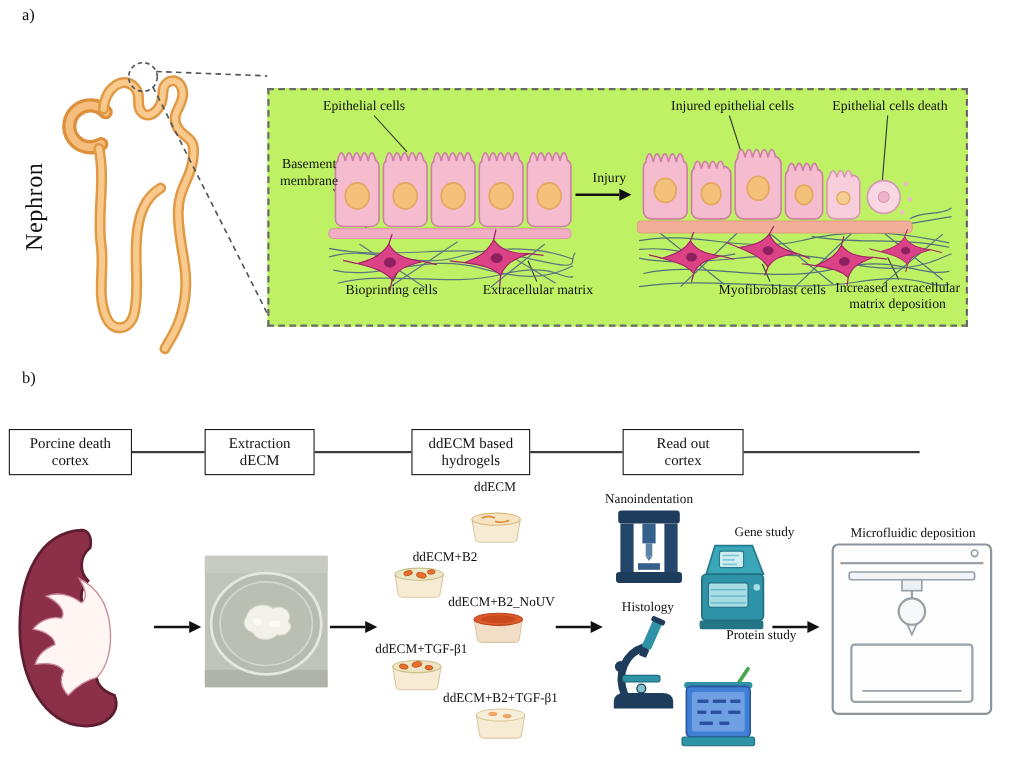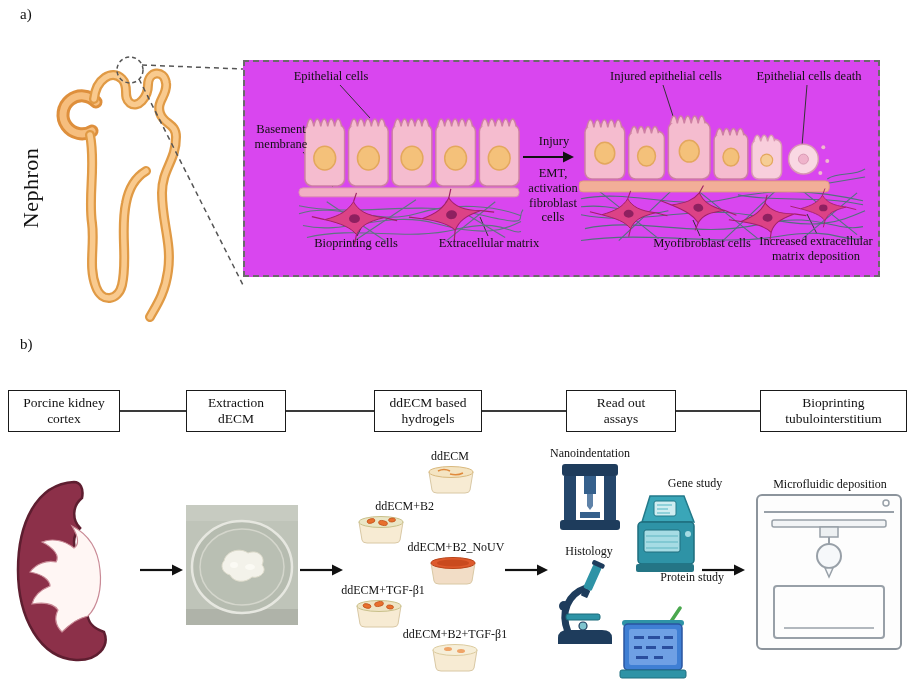--- a/index.html
+++ b/index.html
@@ -14,22 +14,22 @@
     position:absolute; font-size:12.5px; line-height:1.18; text-align:center;
     white-space:pre-line; color:#111;
   }
   .lbl-sm { font-size:12px; }
   .panel-tag { position:absolute; font-size:15px; color:#111; }
   .nephron-side {
     position:absolute; left:-34px; top:175px; width:130px; text-align:center;
     transform:rotate(-90deg); font-size:22px; letter-spacing:.5px;
   }
   .dashed-box {
-    position:absolute; left:243px; top:60px; width:637px; height:217px;
-    border:2px dashed #6a6a6a; background:#d946ef;
+    position:absolute; left:243px; top:80px; width:637px; height:217px;
+    border:2px dashed #6a6a6a; background:#bef264;
   }
   .flow-box {
     position:absolute; top:390px; height:42px; border:1.5px solid #1a1a1a;
     background:#fff; display:flex; align-items:center; justify-content:center;
     text-align:center; font-size:13.5px; line-height:1.15; white-space:pre-line;
     z-index:2; padding:2px 4px;
   }
   .flow-line { position:absolute; top:410px; left:60px; width:776px; height:1.5px; background:#3a3a3a; z-index:1; }
 </style>
 </head>
@@ -183,45 +183,39 @@
     <div class="lbl" style="left:0px; top:60px; width:72px;">Basement
 membrane</div>
     <div class="lbl" style="left:55px; top:174px; width:112px;">Bioprinting cells</div>
     <div class="lbl" style="left:176px; top:174px; width:136px;">Extracellular matrix</div>
 
     <div class="lbl" style="left:280px; top:72px; width:58px;">Injury</div>
     <svg class="abs" style="left:278px; top:88px;" width="52" height="14" viewBox="0 0 52 14">
       <line x1="0" y1="7" x2="40" y2="7" stroke="#111" stroke-width="2.2"></line>
       <polygon points="40,1.5 51,7 40,12.5" fill="#111"></polygon>
     </svg>
-    <div class="lbl" style="left:270px; top:104px; width:76px;">EMT,
-activation
-fibroblast
-cells</div>
 
     <div class="lbl" style="left:352px; top:7px; width:138px;">Injured epithelial cells</div>
     <div class="lbl" style="left:498px; top:7px; width:132px;">Epithelial cells death</div>
     <div class="lbl" style="left:396px; top:174px; width:122px;">Myofibroblast cells</div>
     <div class="lbl" style="left:508px; top:172px; width:126px;">Increased extracellular
 matrix deposition</div>
   </div>
 
   <div class="panel-tag" style="left:20px; top:336px;">b)</div>
 
   <div class="flow-line"></div>
-  <div class="flow-box" style="left:8px; width:112px;">Porcine kidney
+  <div class="flow-box" style="left:8px; width:112px;">Porcine death
 cortex</div>
   <div class="flow-box" style="left:186px; width:100px;">Extraction
 dECM</div>
   <div class="flow-box" style="left:374px; width:108px;">ddECM based
 hydrogels</div>
   <div class="flow-box" style="left:566px; width:110px;">Read out
-assays</div>
-  <div class="flow-box" style="left:760px; width:147px;">Bioprinting
-tubulointerstitium</div>
+cortex</div>
 
   <svg class="abs" style="left:14px; top:478px;" width="122" height="186" viewBox="0 0 122 186">
     <path d="M60 4 C 22 6 4 46 4 92 C 4 140 26 180 62 182 C 84 183 96 168 90 154 C 78 150 72 142 74 132 C 66 126 64 116 68 106 C 60 98 60 88 66 78 C 58 70 58 58 66 50 C 58 42 58 28 68 20 C 70 10 66 4 60 4 Z" fill="#8C3049" stroke="#5E1E30" stroke-width="2.5"></path>
     <path d="M86 92 C 84 70 74 56 58 48 C 64 58 66 66 60 70 C 50 62 38 60 28 64 C 40 70 46 78 42 84 C 32 82 22 86 16 94 C 28 96 36 102 36 108 C 26 112 20 118 18 126 C 30 124 40 126 44 132 C 40 140 42 148 48 154 C 56 146 64 140 74 138 C 84 128 88 110 86 92 Z" fill="#FFF6F4" stroke="#C98A96" stroke-width="1.2"></path>
   </svg>
 
   <svg class="abs" style="left:140px; top:562px;" width="44" height="16" viewBox="0 0 44 16">
     <line x1="0" y1="8" x2="32" y2="8" stroke="#111" stroke-width="2.2"></line>
     <polygon points="32,2.5 43,8 32,13.5" fill="#111"></polygon>
   </svg>
@@ -235,21 +229,21 @@
     <path d="M38 56 C 40 46 54 42 62 48 C 72 44 80 52 76 60 C 82 66 74 74 66 72 C 60 78 48 78 44 70 C 36 68 34 60 38 56 Z" fill="#F3F2EA" stroke="#DDDBCB" stroke-width="1"></path>
     <ellipse cx="48" cy="60" rx="4" ry="3" fill="#FBFAF4"></ellipse>
     <ellipse cx="64" cy="62" rx="5" ry="3" fill="#FBFAF4"></ellipse>
   </svg>
 
   <svg class="abs" style="left:300px; top:562px;" width="44" height="16" viewBox="0 0 44 16">
     <line x1="0" y1="8" x2="32" y2="8" stroke="#111" stroke-width="2.2"></line>
     <polygon points="32,2.5 43,8 32,13.5" fill="#111"></polygon>
   </svg>
 
-  <div class="lbl lbl-sm" style="left:398px; top:449px; width:104px;">ddECM</div>
+  <div class="lbl lbl-sm" style="left:398px; top:435px; width:104px;">ddECM</div>
   <svg class="abs" style="left:426px; top:463px;" width="50" height="32" viewBox="0 0 50 32">
     <path d="M3 9 L47 9 L44 27 Q43.5 30 39 30 L11 30 Q6.5 30 6 27 Z" fill="#F7EBD3" stroke="#D9C8A4" stroke-width="1"></path>
     <ellipse cx="25" cy="9" rx="22" ry="5.5" fill="#F4E4C2" stroke="#D9B97E" stroke-width="1"></ellipse>
     <path d="M12 8 q6 -3 12 0 M24 11 q7 2 13 -1" stroke="#E08A3C" stroke-width="1.5" fill="none"></path>
   </svg>
 
   <div class="lbl lbl-sm" style="left:330px; top:499px; width:104px;text-align:right;">ddECM+B2</div>
   <svg class="abs" style="left:356px; top:513px;" width="50" height="32" viewBox="0 0 50 32">
     <path d="M3 9 L47 9 L44 27 Q43.5 30 39 30 L11 30 Q6.5 30 6 27 Z" fill="#F7EBD3" stroke="#D9C8A4" stroke-width="1"></path>
     <ellipse cx="25" cy="9" rx="22" ry="5.5" fill="#EAE6C6" stroke="#C9C08A" stroke-width="1"></ellipse>

